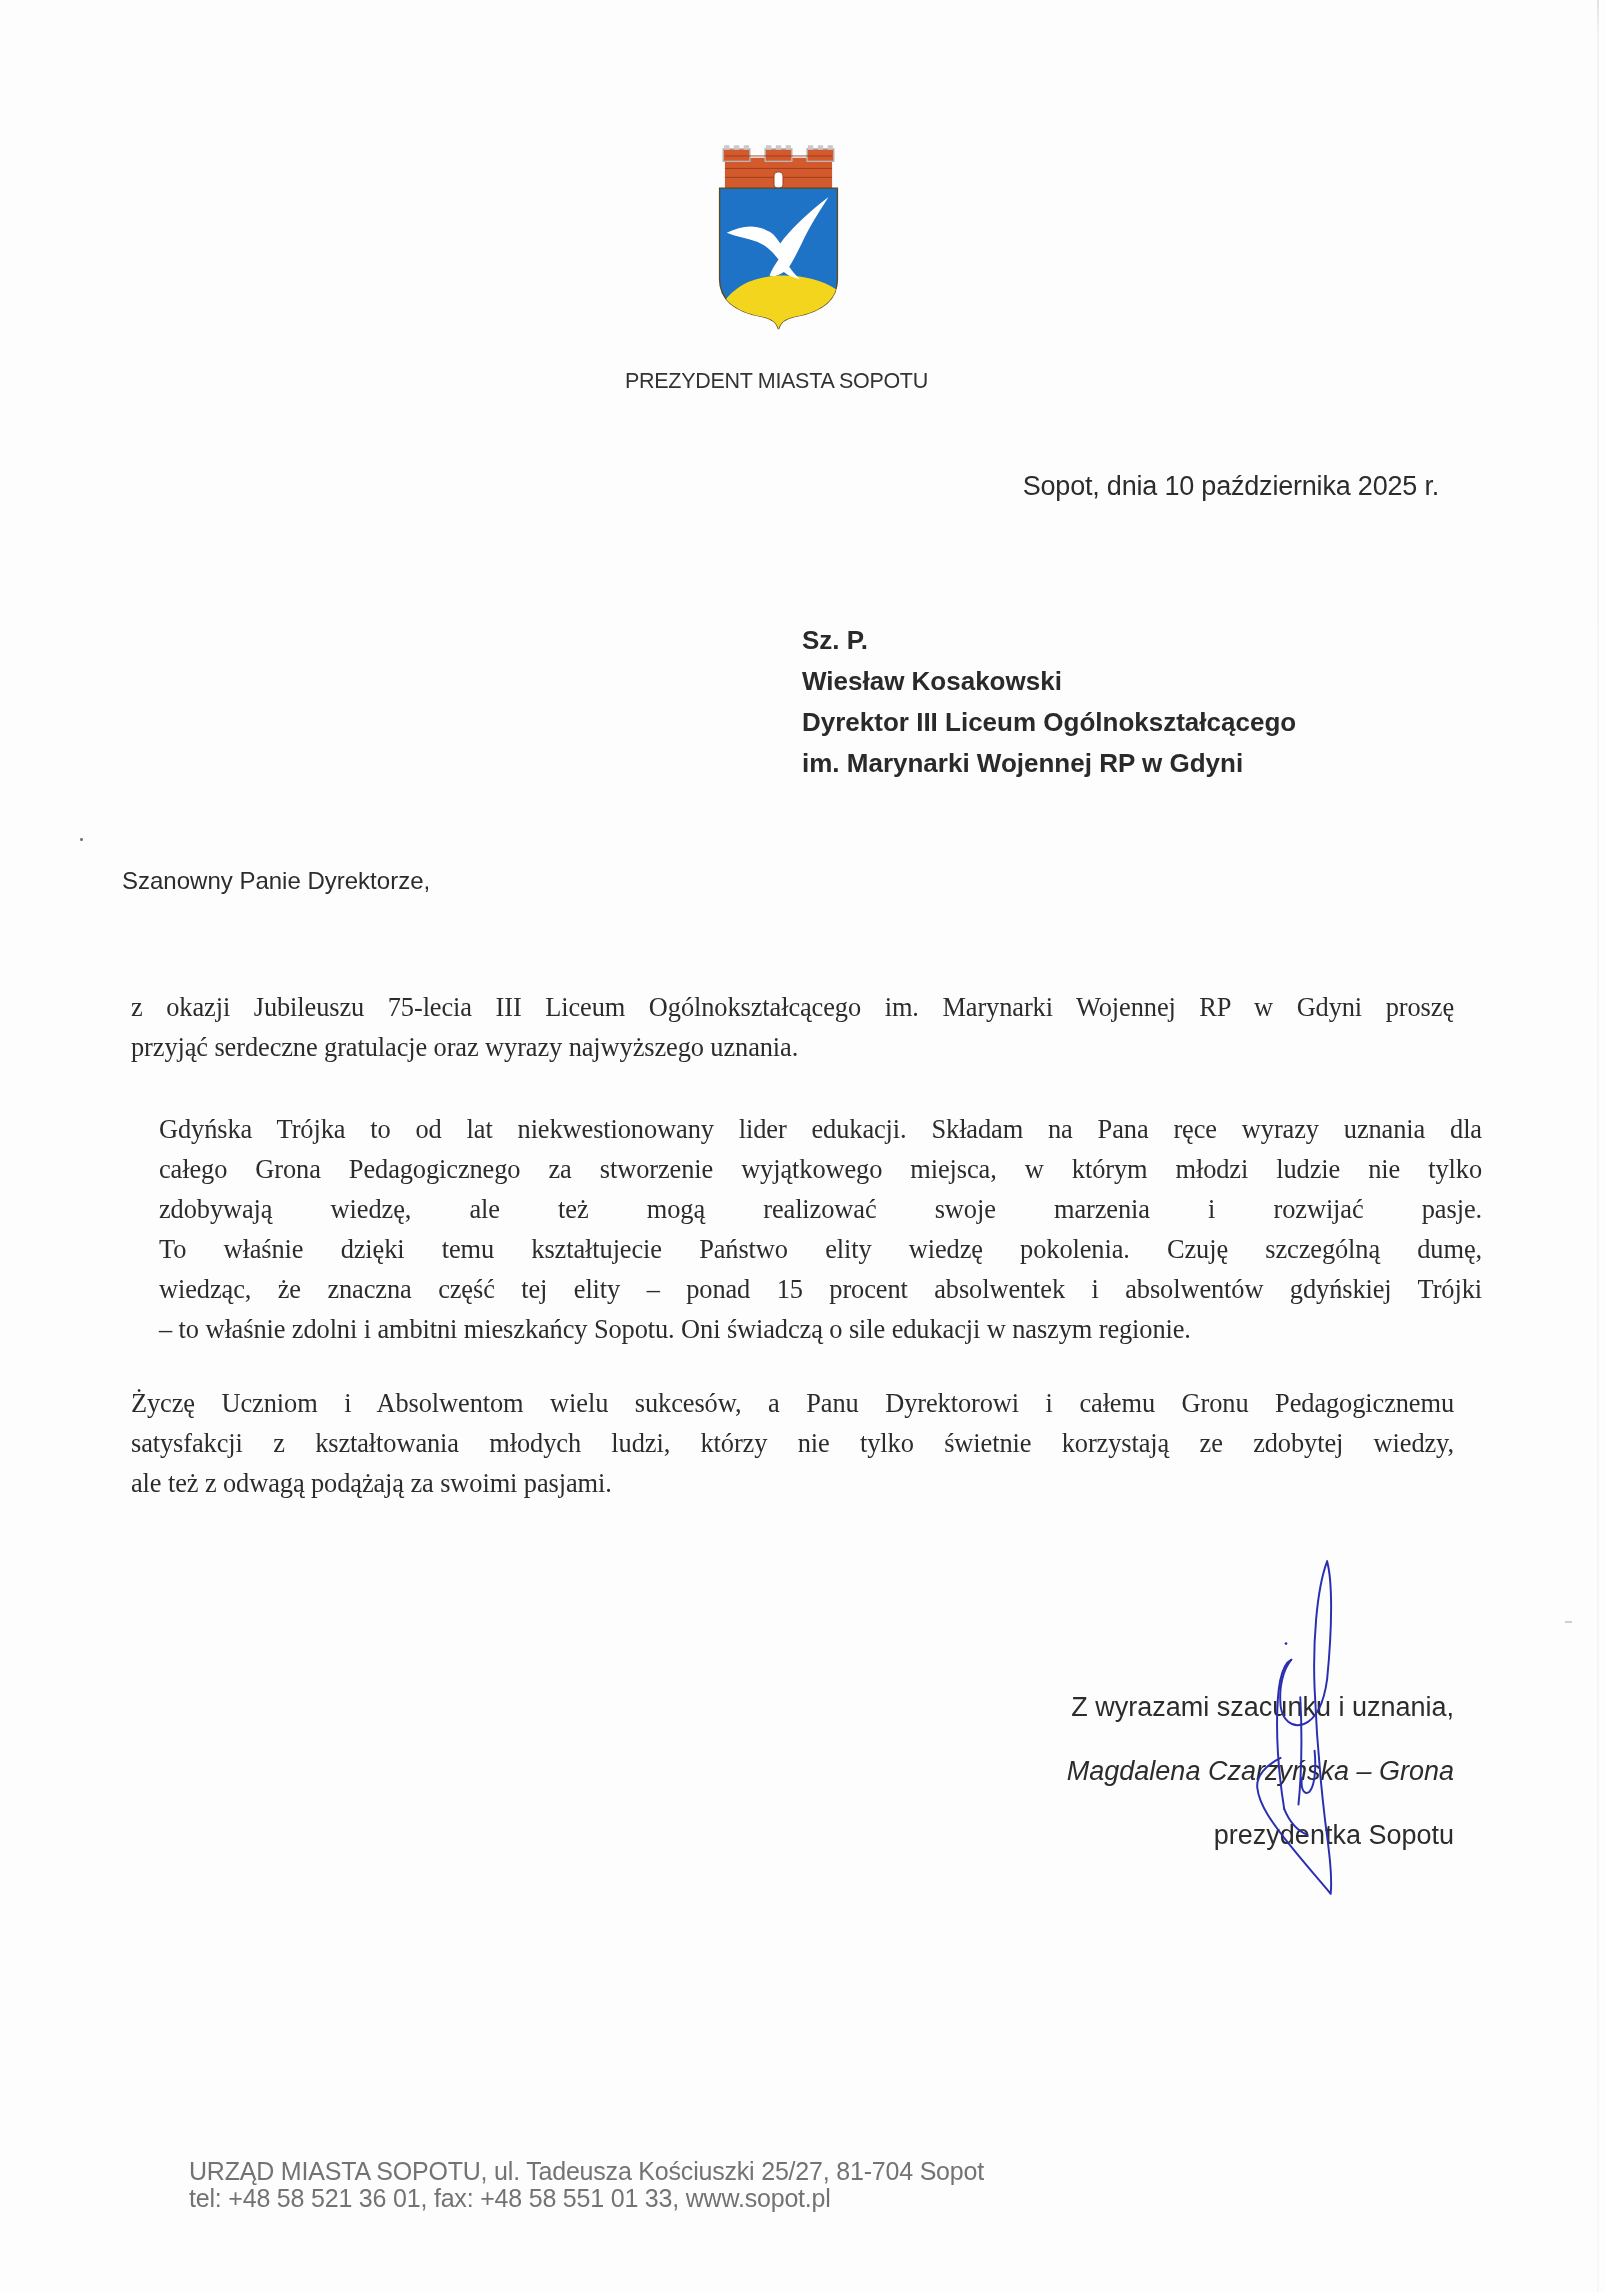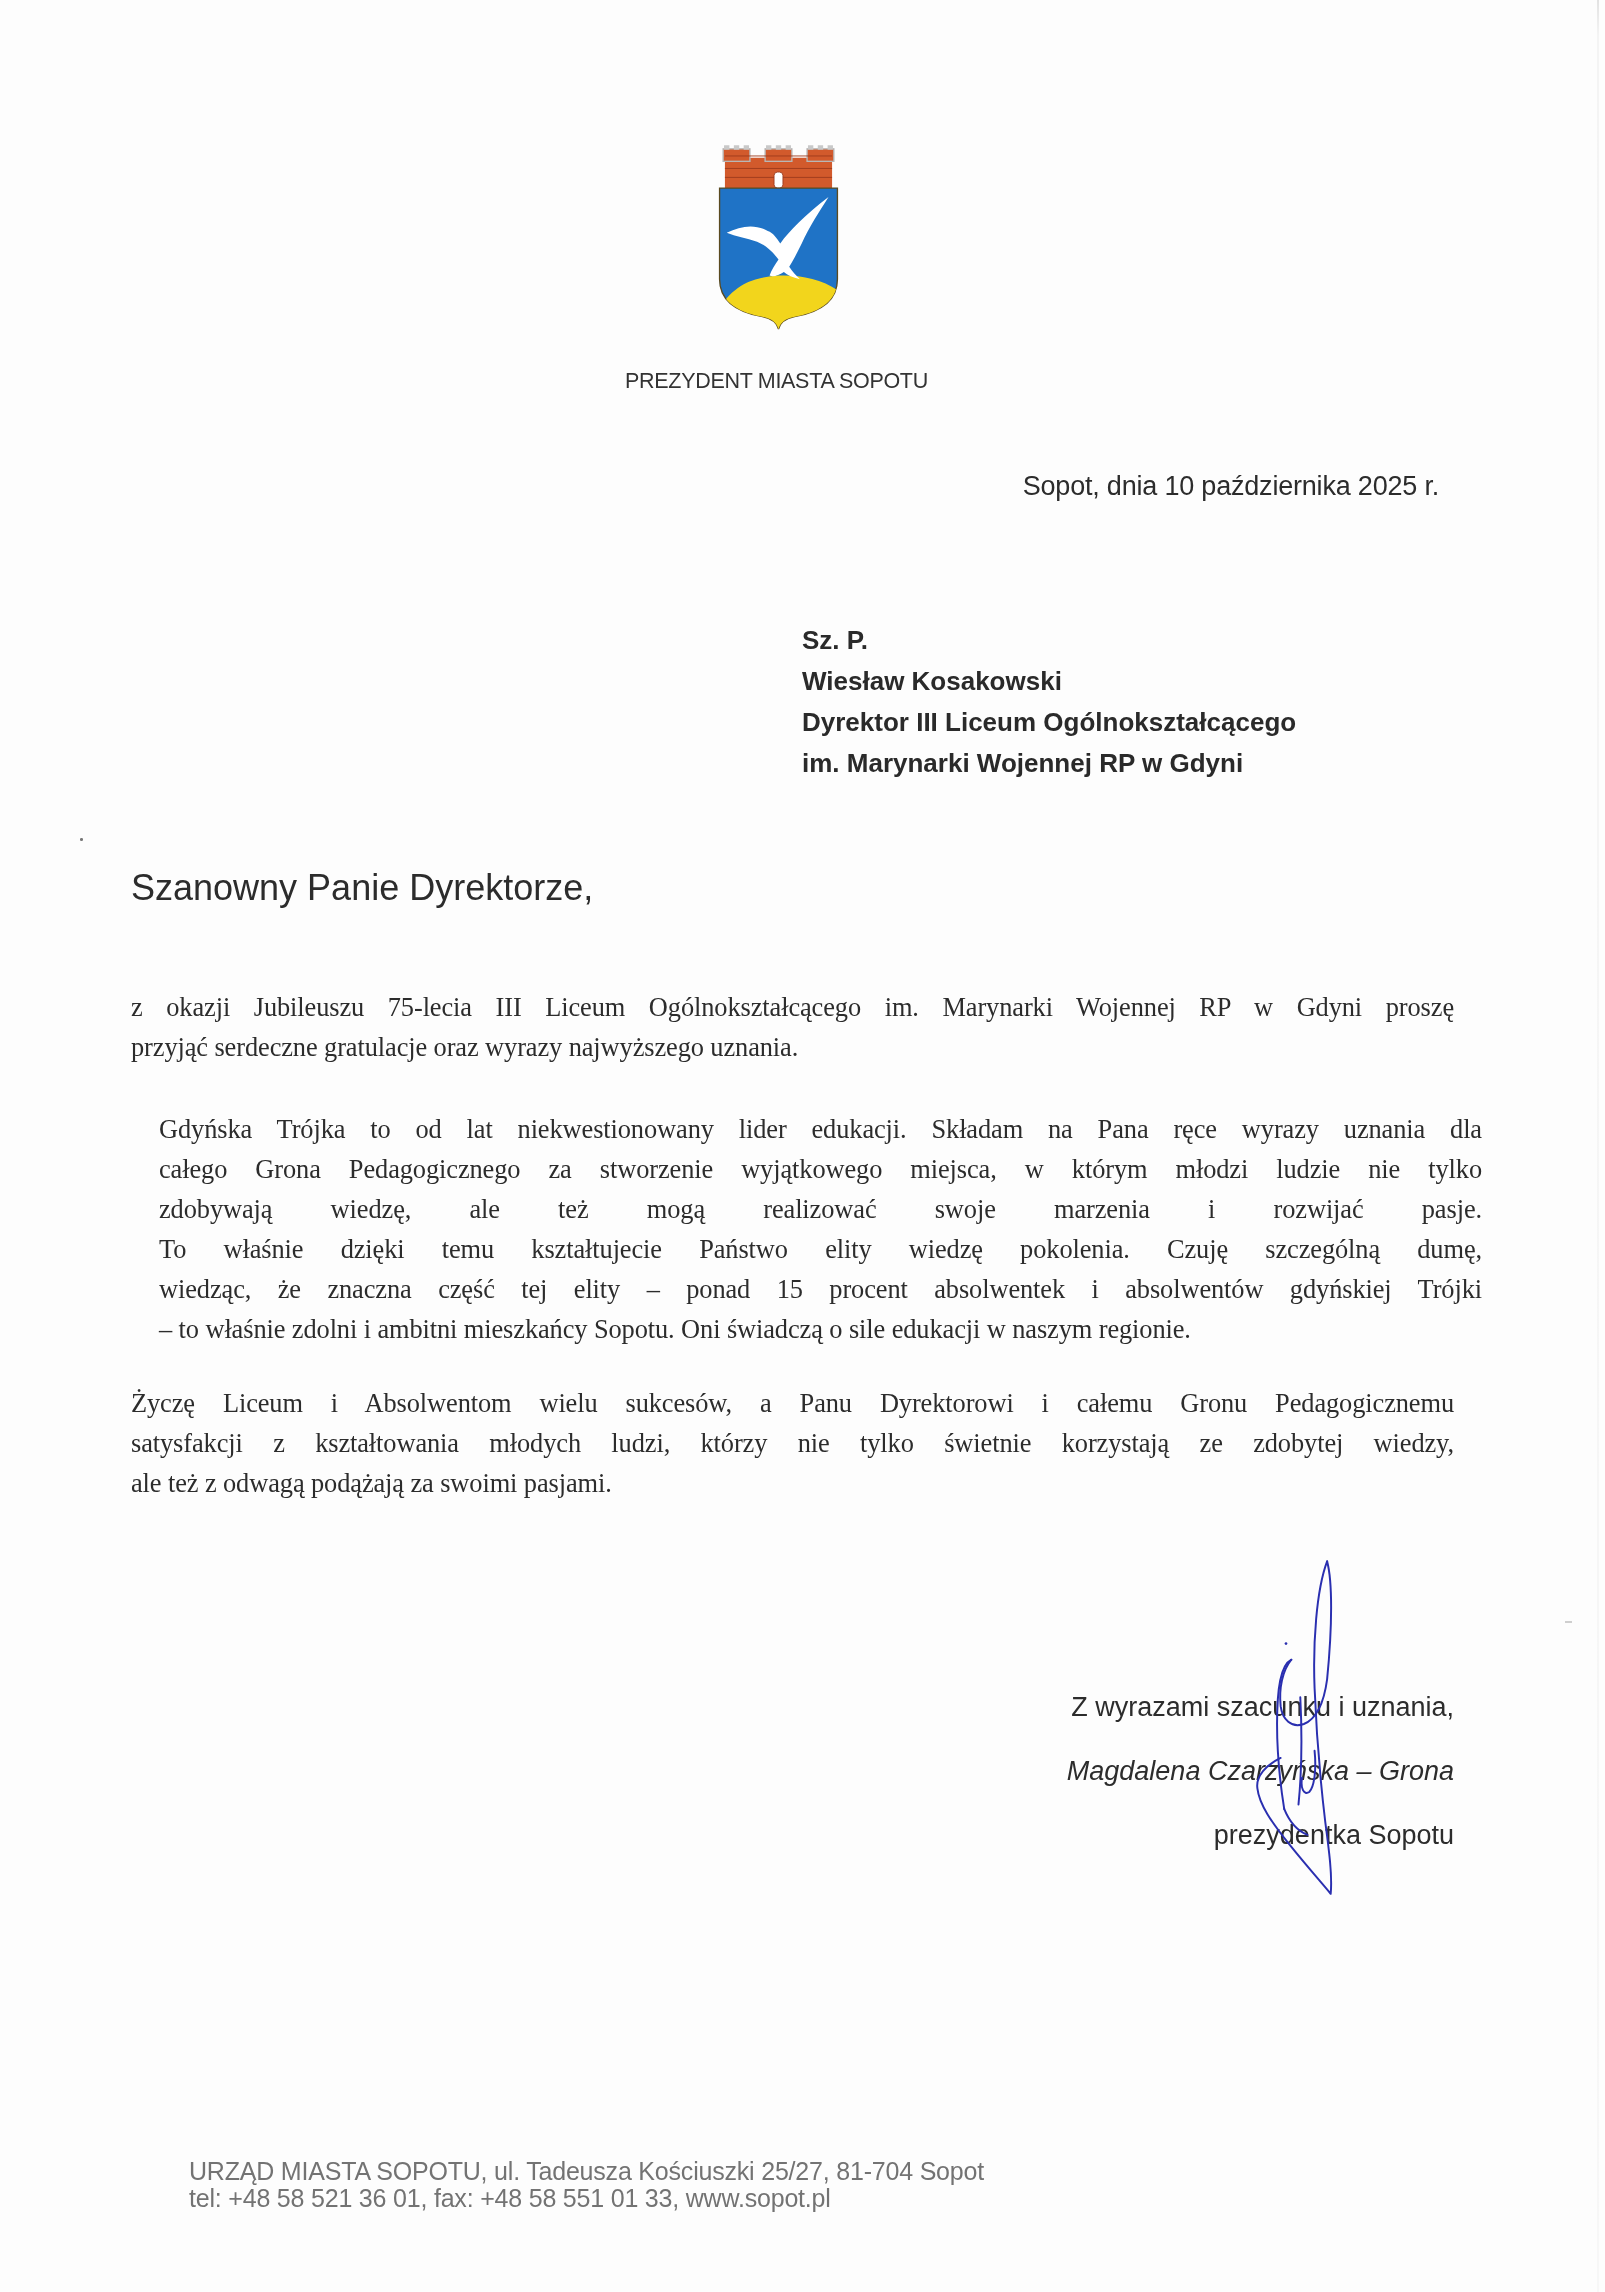--- a/index.html
+++ b/index.html
@@ -66,23 +66,23 @@
       position: absolute;
       left: 80px;
       top: 838px;
       width: 2.7px;
       height: 2.7px;
       background: #777;
       border-radius: 50%;
     }
     .salutation {
       position: absolute;
-      left: 131px;
+      left: 122px;
       top: 867px;
-      font-size: 36px;
+      font-size: 24px;
       color: #2c2c2c;
     }
     .body-text {
       position: absolute;
       left: 131px;
       width: 1323px;
       font-size: 26.4px;
       line-height: 40px;
       color: #2c2c2c;
       text-align: justify;
@@ -207,21 +207,21 @@
   <div class="body-text p2">
     <span class="line">Gdyńska Trójka to od lat niekwestionowany lider edukacji. Składam na Pana ręce wyrazy uznania dla</span>
     <span class="line">całego Grona Pedagogicznego za stworzenie wyjątkowego miejsca, w którym młodzi ludzie nie tylko</span>
     <span class="line">zdobywają wiedzę, ale też mogą realizować swoje marzenia i rozwijać pasje.</span>
     <span class="line">To właśnie dzięki temu kształtujecie Państwo elity wiedzę pokolenia. Czuję szczególną dumę,</span>
     <span class="line">wiedząc, że znaczna część tej elity – ponad 15 procent absolwentek i absolwentów gdyńskiej Trójki</span>
     <span class="line last">– to właśnie zdolni i ambitni mieszkańcy Sopotu. Oni świadczą o sile edukacji w naszym regionie.</span>
   </div>
 
   <div class="body-text p3">
-    <span class="line">Życzę Liceum i Absolwentom wielu sukcesów, a Panu Dyrektorowi i całemu Gronu Pedagogicznemu</span>
+    <span class="line">Życzę Uczniom i Absolwentom wielu sukcesów, a Panu Dyrektorowi i całemu Gronu Pedagogicznemu</span>
     <span class="line">satysfakcji z kształtowania młodych ludzi, którzy nie tylko świetnie korzystają ze zdobytej wiedzy,</span>
     <span class="line last">ale też z odwagą podążają za swoimi pasjami.</span>
   </div>
 
   <div class="closing">
     <div>Z wyrazami szacunku i uznania,</div>
     <div class="name">Magdalena Czarzyńska – Grona</div>
     <div>prezydentka Sopotu</div>
   </div>
 

